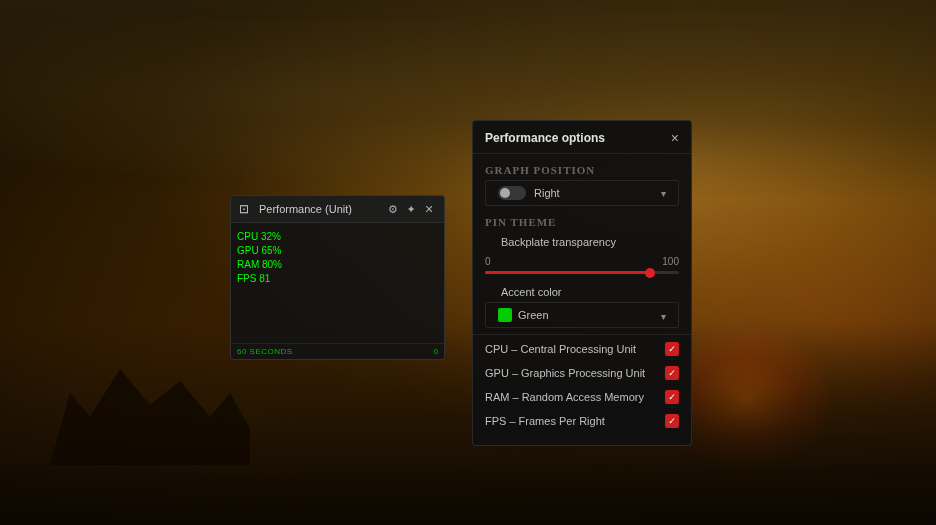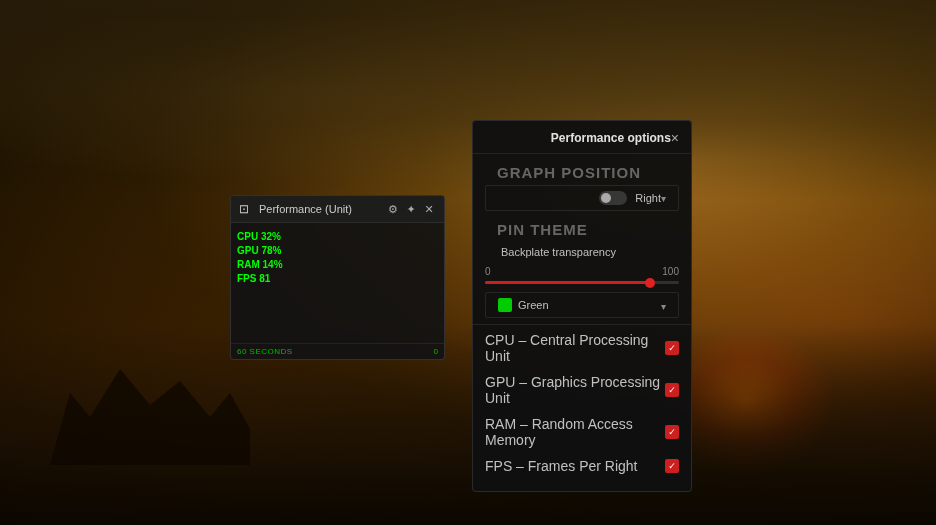--- a/index.html
+++ b/index.html
@@ -135,21 +135,21 @@
 
     .perf-stats {
       width: 72px;
       padding: 8px 6px;
       flex-shrink: 0;
     }
 
     .stat-item {
       margin-bottom: 3px;
       font-size: 10px;
-      font-weight: 700;
+      font-weight: 400;
     }
     .stat-cpu { color: #00ff00; }
     .stat-gpu { color: #00ff00; }
     .stat-ram { color: #00ff00; }
     .stat-fps { color: #00ff00; }
 
     .perf-graph-area {
       flex: 1;
       position: relative;
       background: rgba(0,0,0,0.3);
@@ -220,45 +220,46 @@
       width: 220px;
       background: rgba(15, 15, 15, 0.97);
       border: 1px solid rgba(60,60,60,0.6);
       border-radius: 4px;
       padding-bottom: 12px;
     }
 
     .options-header {
       display: flex;
       align-items: center;
-      justify-content: flex-end;
+      justify-content: space-between;
       padding: 10px 12px 8px;
       border-bottom: 1px solid rgba(50,50,50,0.6);
     }
 
     .options-title {
       color: #e0e0e0;
       font-size: 12px;
       font-weight: 600;
     }
 
     .options-close {
       color: #aaa;
       font-size: 14px;
       cursor: pointer;
       line-height: 1;
     }
 
     .section-label {
       color: #666;
-      font-size: 15px;
+      font-size: 11px;
       font-weight: 600;
       letter-spacing: 1px;
       text-transform: uppercase;
-      padding: 10px 24px 4px;
+      padding: 10px 12px 4px;
+      font-family: Liberation Serif, serif;
     }
 
     .option-row {
       padding: 4px 28px;
       display: flex;
       align-items: center;
       justify-content: space-between;
     }
 
     .option-row-label {
@@ -288,21 +289,21 @@
       left: 2px;
       width: 10px;
       height: 10px;
       background: #aaa;
       border-radius: 50%;
     }
 
     .dropdown-row {
       display: flex;
       align-items: center;
-      justify-content: flex-end;
+      justify-content: space-between;
       padding: 5px 12px;
       border: 1px solid rgba(60,60,60,0.5);
       margin: 0 12px;
       border-radius: 2px;
       cursor: pointer;
     }
 
     .dropdown-val {
       color: #c0c0c0;
       font-size: 11px;
@@ -392,21 +393,21 @@
     
     .metric-row {
       display: flex;
       align-items: center;
       justify-content: space-between;
       padding: 5px 12px;
     }
 
     .metric-label {
       color: #c0c0c0;
-      font-size: 14px;
+      font-size: 11px;
     }
 
     .checkbox-checked {
       width: 14px;
       height: 14px;
       background: #cc2020;
       border-radius: 2px;
       display: flex;
       align-items: center;
       justify-content: center;
@@ -443,22 +444,22 @@
     </div>
     <div class="perf-actions">
       <span class="perf-action-btn">⚙</span>
       <span class="perf-action-btn">✦</span>
       <span class="perf-action-btn">✕</span>
     </div>
   </div>
   <div class="perf-body">
     <div class="perf-stats">
       <div class="stat-item stat-cpu">CPU 32%</div>
-      <div class="stat-item stat-gpu">GPU 78%</div>
-      <div class="stat-item stat-ram">RAM 14%</div>
+      <div class="stat-item stat-gpu">GPU 65%</div>
+      <div class="stat-item stat-ram">RAM 80%</div>
       <div class="stat-item stat-fps">FPS 81</div>
     </div>
   </div>
   <div class="perf-footer">
     <span class="footer-label">60 SECONDS</span>
     <span class="footer-val">0</span>
   </div>
 </div>
 
 <div class="options-panel">
@@ -488,20 +489,23 @@
     <div class="slider-labels">
       <span class="slider-label">0</span>
       <span class="slider-label">100</span>
     </div>
     <div class="slider-track">
       <div class="slider-fill"></div>
       <div class="slider-thumb"></div>
     </div>
   </div>
 
+  <div class="option-row">
+    <span class="option-row-label">Accent color</span>
+  </div>
 
   <div class="accent-color-row">
     <div class="accent-left">
       <div class="color-swatch"></div>
       <span class="color-label">Green</span>
     </div>
     <span class="dropdown-arrow">▾</span>
   </div>
 
   <div class="divider"></div>

